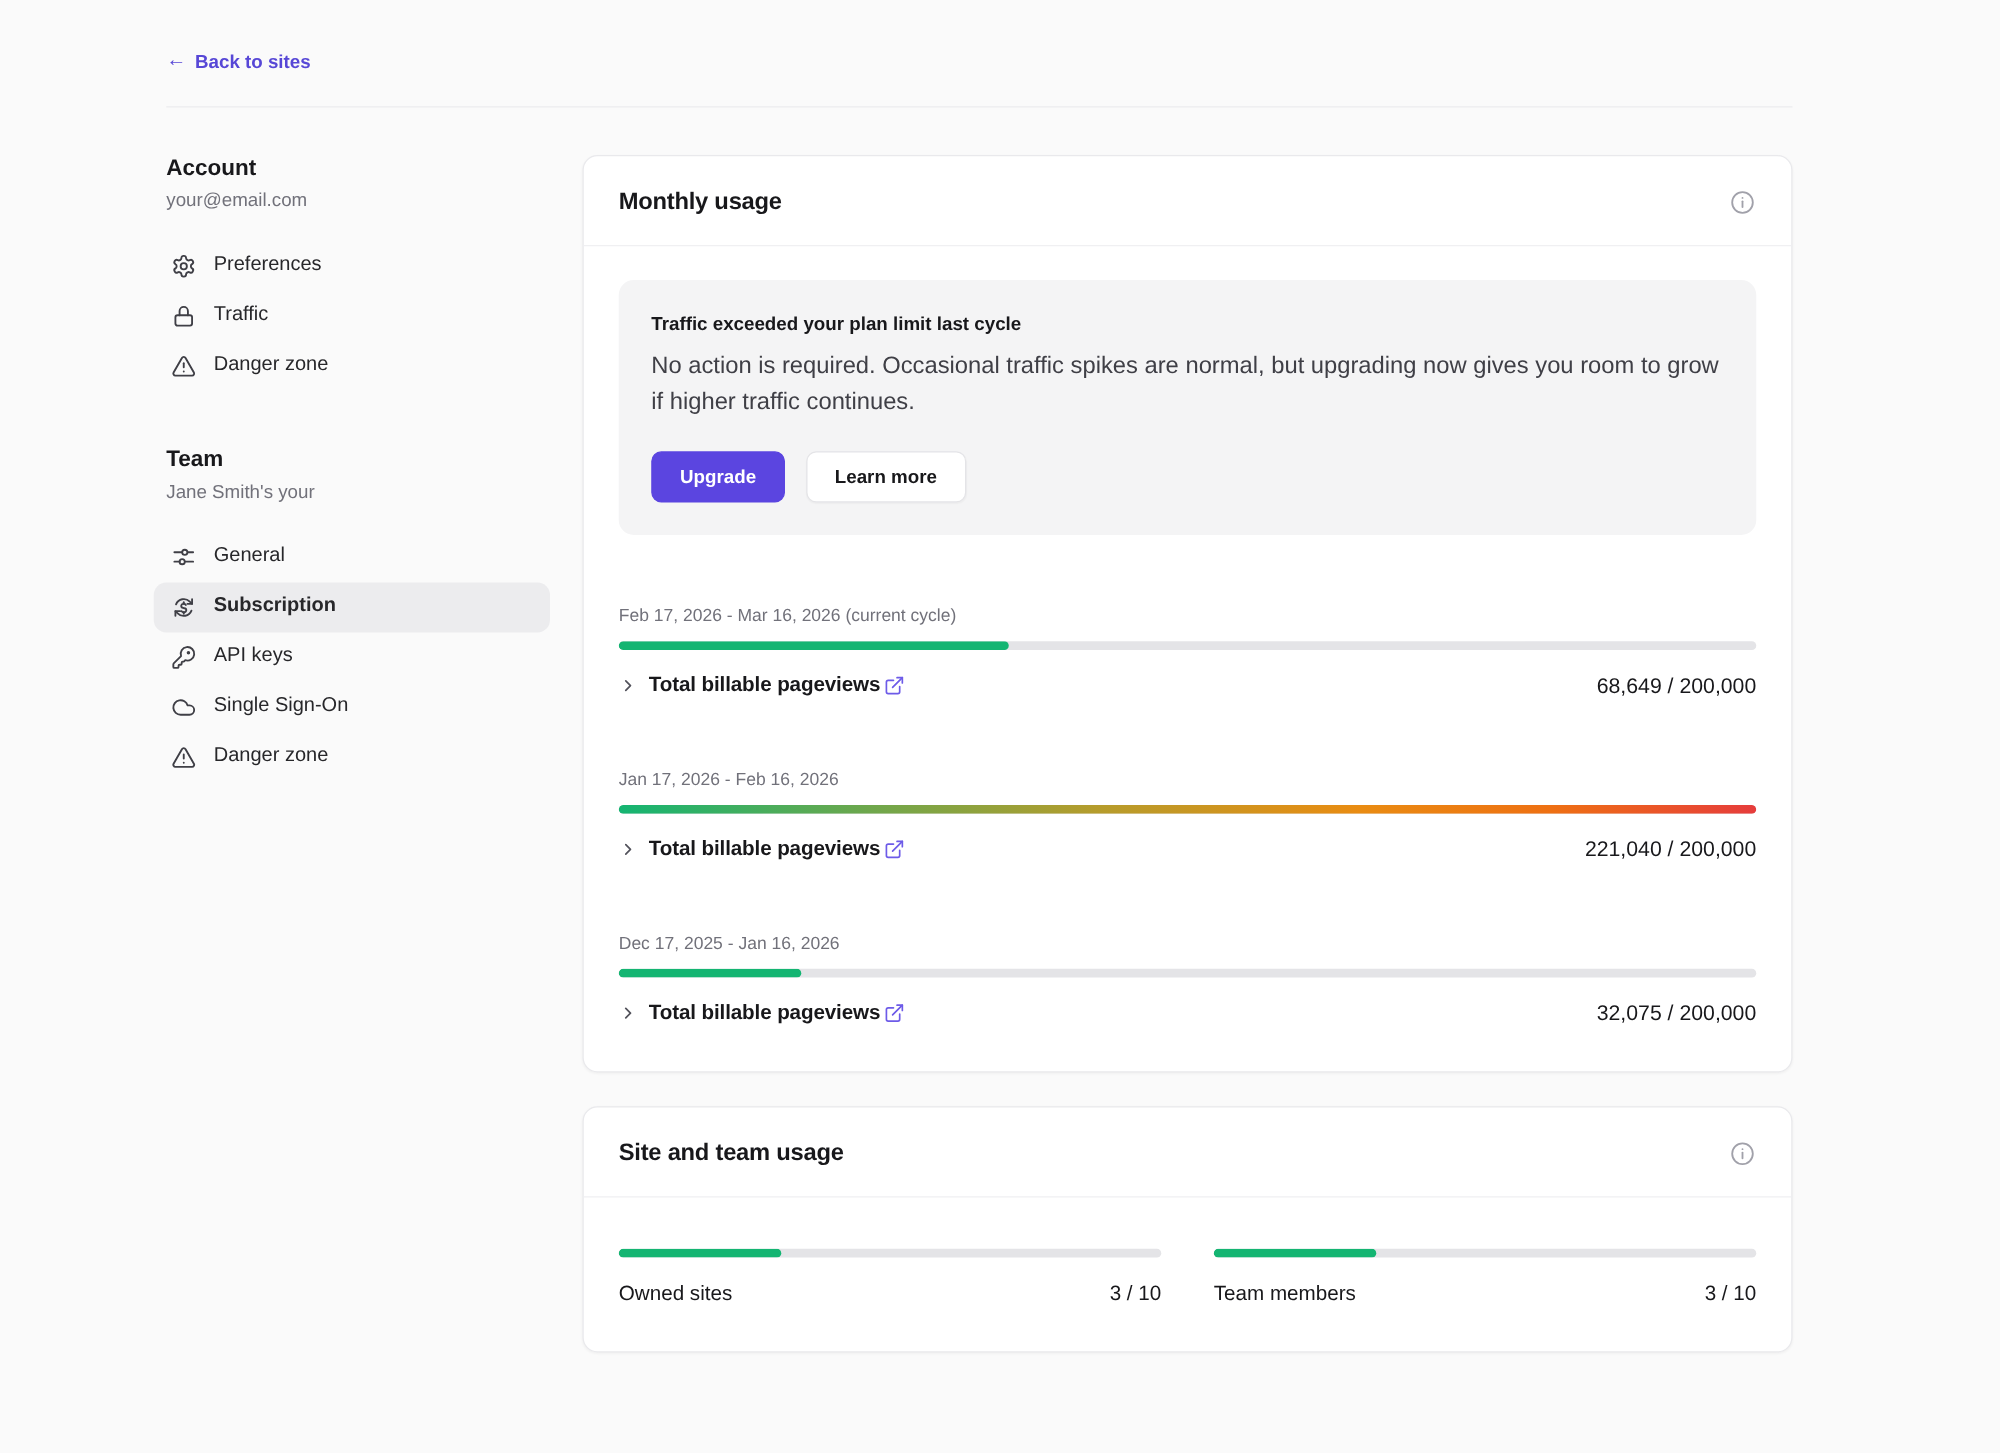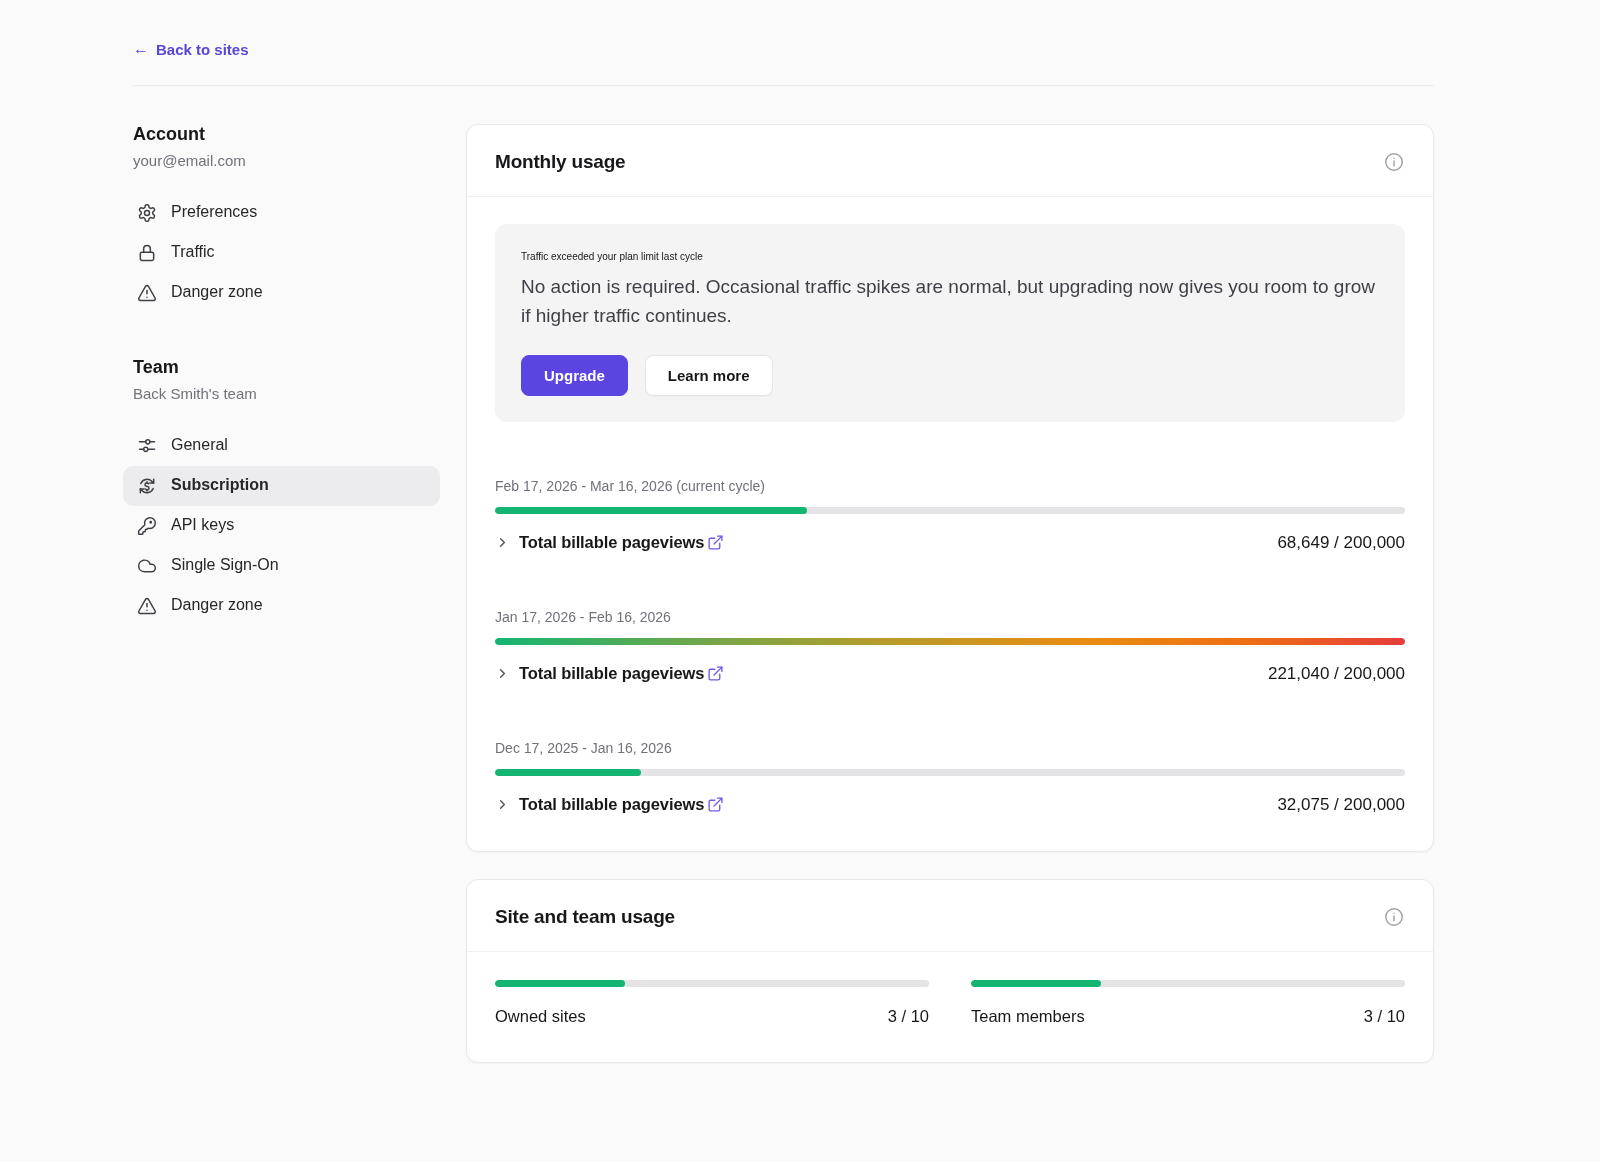--- a/index.html
+++ b/index.html
@@ -51,21 +51,21 @@
     box-shadow:0 1px 2px rgba(0,0,0,.04);}
   .card-head{display:flex;justify-content:space-between;align-items:center;
     padding:26px 28px 23px 28px;border-bottom:1px solid #f0f0f2;}
   .card-title{font-size:19px;font-weight:700;letter-spacing:-.2px;}
   .info-btn{width:22px;height:22px;border:none;background:none;cursor:pointer;padding:0;}
   .info-btn svg{width:22px;height:22px;stroke:#a1a1aa;stroke-width:1.6;fill:none;stroke-linecap:round;}
   .card-body{padding:27px 28px 36px 28px;}
 
   
   .alert{background:var(--alert-bg);border-radius:12px;padding:27px 26px 26px 26px;}
-  .alert-title{font-size:10px;font-weight:400;}
+  .alert-title{font-size:15px;font-weight:700;}
   .alert-body{font-size:19px;color:var(--text-mid);line-height:1.55;margin-top:10px;max-width:880px;}
   .alert-actions{display:flex;gap:17px;margin-top:24px;}
   .btn{font-family:inherit;font-size:15px;font-weight:600;border-radius:8px;
     padding:12px 22px;cursor:pointer;line-height:1;}
   .btn-primary{background:var(--accent);border:1px solid var(--accent);color:#fff;}
   .btn-secondary{background:#fff;border:1px solid #e4e4e7;color:var(--text);
     box-shadow:0 1px 1px rgba(0,0,0,.03);}
 
   
   .cycle{margin-top:56px;}
@@ -79,21 +79,21 @@
     font-family:inherit;padding:0;}
   .chev svg{width:15px;height:15px;stroke:#52525b;stroke-width:2.2;fill:none;
     stroke-linecap:round;stroke-linejoin:round;display:block;}
   .usage-label{font-size:16.5px;font-weight:700;color:var(--text);letter-spacing:-.1px;text-align:right;}
   .ext-link{margin-left:3px;cursor:pointer;display:flex;}
   .ext-link svg{width:17px;height:17px;stroke:#6d5be8;stroke-width:1.9;fill:none;
     stroke-linecap:round;stroke-linejoin:round;}
   .usage-value{margin-left:auto;font-size:17px;color:var(--text);}
 
   
-  .metrics{display:flex;gap:42px;margin-top:1px;}
+  .metrics{display:flex;gap:42px;margin-top:14px;}
   .metric{flex:1;}
   .metric-row{display:flex;justify-content:space-between;margin-top:20px;font-size:16.5px;color:var(--text);}
 </style>
 </head>
 <body>
 
 <div class="page">
 
   <a class="back-link">
     <span class="arrow">←</span>
@@ -135,21 +135,21 @@
                   <path d="M12 17h.01"></path>
                 </svg>
             </span>
             <span>Danger zone</span>
           </div>
         </nav>
       </div>
 
       <div class="side-section">
         <div class="side-heading">Team</div>
-        <div class="side-sub">Back Smith's team</div>
+        <div class="side-sub">Jane Smith's your</div>
         <nav class="side-nav">
           <div class="side-item">
             <span class="icn">
               <svg viewBox="0 0 24 24">
                   <path d="M21 7h-5"></path>
                   <path d="M10 7H3"></path>
                   <circle cx="13" cy="7" r="2.5"></circle>
                   <path d="M21 16h-7"></path>
                   <path d="M8 16H3"></path>
                   <circle cx="10.5" cy="16" r="2.5"></circle>

